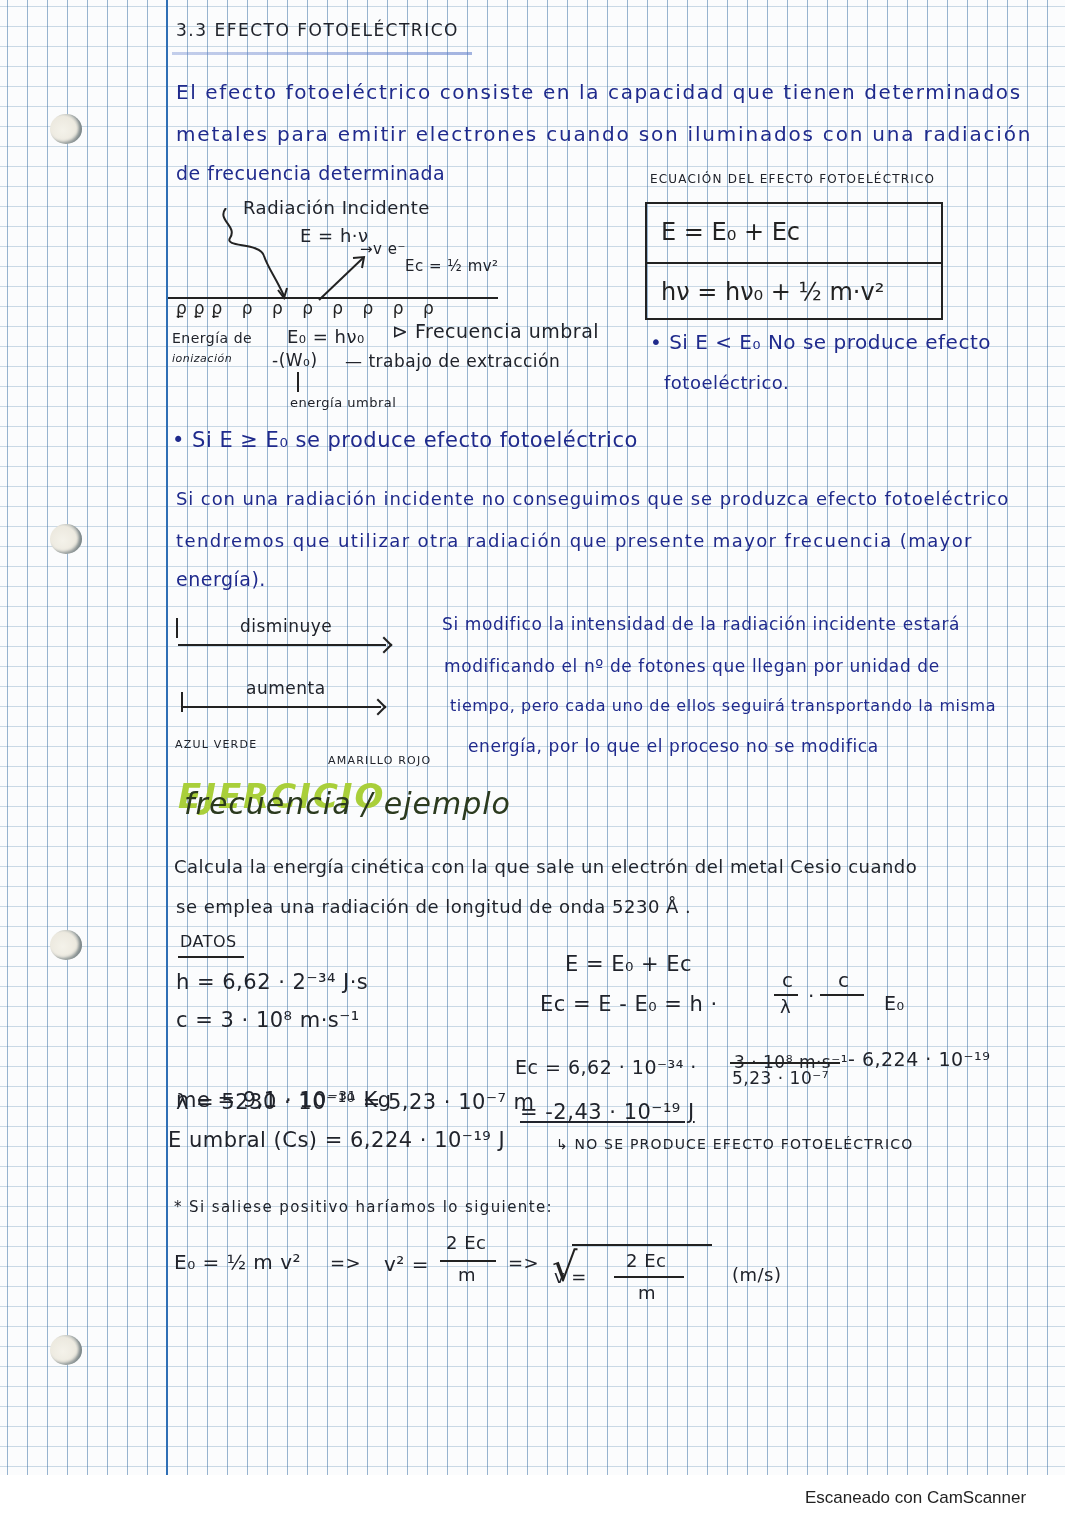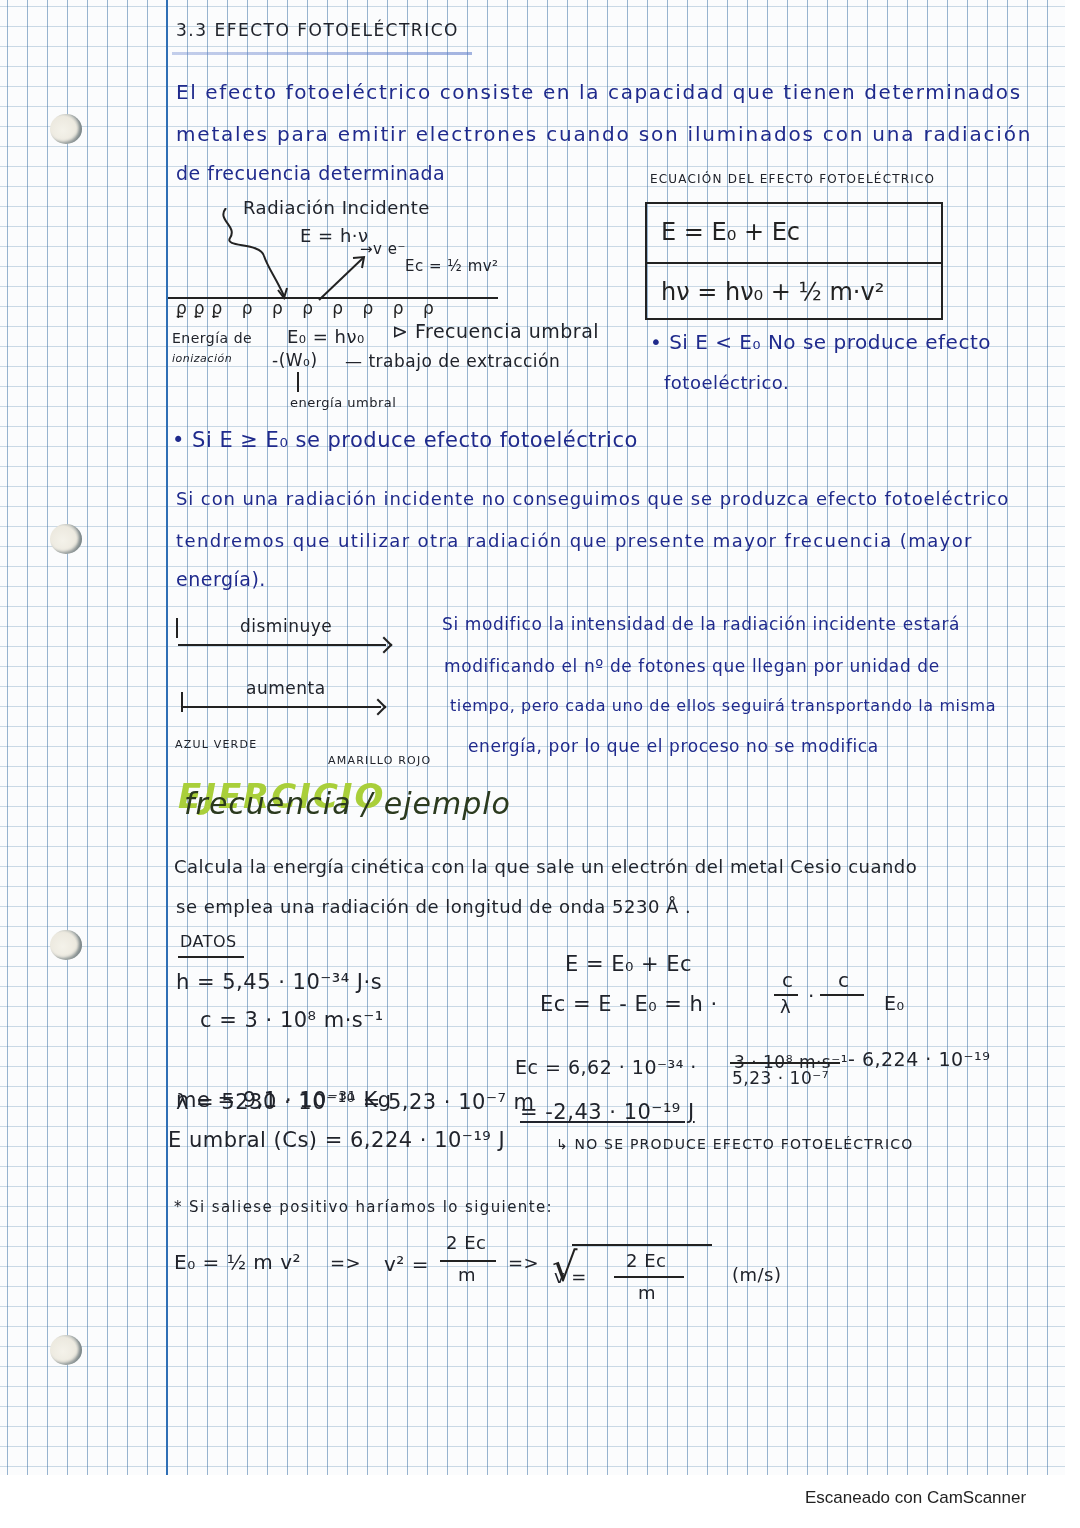--- a/index.html
+++ b/index.html
@@ -150,22 +150,22 @@
 
 <div class="highlight-title">EJERCICIO</div>
 <div class="highlight-over">frecuencia / ejemplo</div>
 
 <div class="blk hw" style="left:174px; top:856px; font-size:18px; letter-spacing:0.5px;">Calcula la energía cinética con la que sale un electrón del metal Cesio cuando</div>
 <div class="blk hw" style="left:176px; top:896px; font-size:18px; letter-spacing:0.5px;">se emplea una radiación de longitud de onda 5230 Å .</div>
 
 <div class="blk hw" style="left:180px; top:932px; font-size:16px;">DATOS</div>
 <div class="datos-underline"></div>
 
-<div class="blk hw" style="left:176px; top:970px; font-size:21px;">h = 5,45 · 10⁻³⁴ J·s</div>
-<div class="blk hw" style="left:176px; top:1008px; font-size:21px;margin-left:24px;">c = 3 · 10⁸ m·s⁻¹</div>
+<div class="blk hw" style="left:176px; top:970px; font-size:21px;">h = 6,62 · 2⁻³⁴ J·s</div>
+<div class="blk hw" style="left:176px; top:1008px; font-size:21px;">c = 3 · 10⁸ m·s⁻¹</div>
 <div class="blk hw" style="left:176px; top:1048px; font-size:21px;margin-top:40px;">me = 9,1 · 10⁻³¹ Kg</div>
 <div class="blk hw" style="left:176px; top:1090px; font-size:21px;">λ = 5230 · 10⁻¹⁰ = 5,23 · 10⁻⁷ m</div>
 <div class="blk hw" style="left:168px; top:1128px; font-size:21px;">E umbral (Cs) = 6,224 · 10⁻¹⁹ J</div>
 
 <div class="blk hw" style="left:565px; top:952px; font-size:21px;">E = E₀ + Ec</div>
 <div class="blk hw" style="left:540px; top:992px; font-size:21px;">Ec = E - E₀ = h ·</div>
 <div class="blk hw" style="left:782px; top:968px; font-size:20px;">c</div>
 <div class="frac-line" style="left:774px; top:994px; width:24px;"></div>
 <div class="blk hw" style="left:780px; top:996px; font-size:18px;">λ</div>
 <div class="blk hw" style="left:808px; top:984px; font-size:20px;">·</div>

